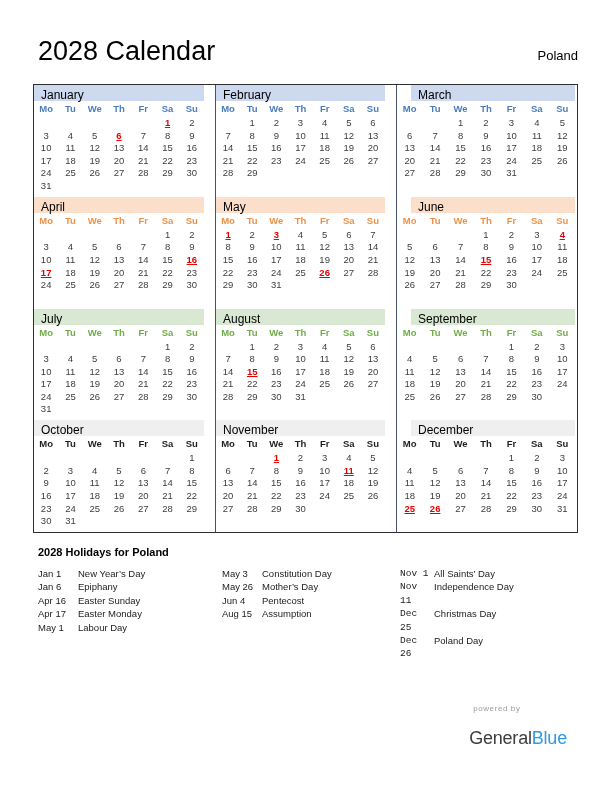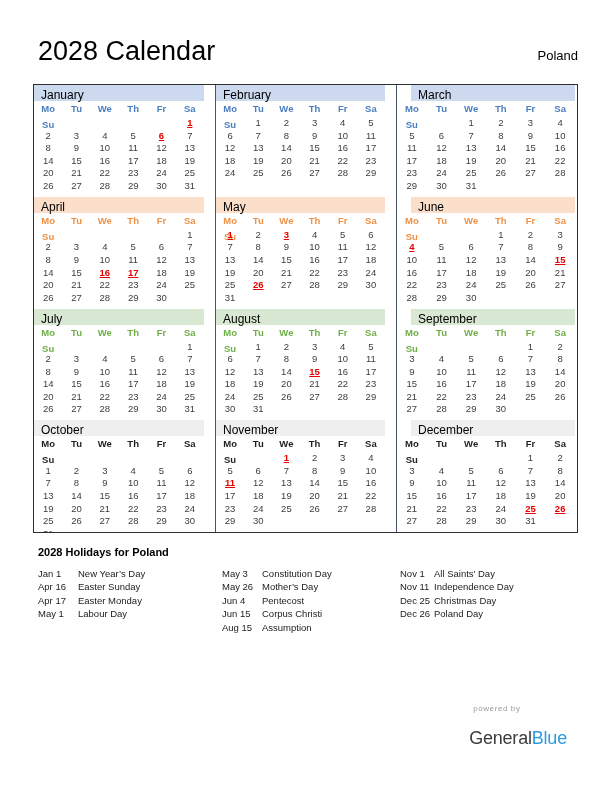--- a/index.html
+++ b/index.html
@@ -23,21 +23,21 @@
   .month { border-left:1px solid #44546a; min-width:0; overflow:hidden; }
   .month:first-child { border-left:none; }
 
   .band {
     height:16px; line-height:20px; padding-left:7px; margin-right:11px;
     background:var(--band,#eee); font-size:12px; color:#000;
     white-space:nowrap;
   }
   .month:last-child .band { margin-right:2px;margin-left:14px; }
 
-  .dgrid { display:grid; grid-template-columns:repeat(6,1fr); margin-right:11px; }
+  .dgrid { display:grid; grid-template-columns:repeat(7,1fr); margin-right:11px; }
   .month:last-child .dgrid { margin-right:2px; }
 
   .daynames { height:16px; }
   .dn {
     text-align:center; font-weight:700; font-size:9.5px; line-height:16px;
     color:var(--dayc,#333);
   }
   .date {
     text-align:center; font-size:9.5px; line-height:12.6px; height:12.6px;
     color:#3d3d3d;
@@ -48,21 +48,21 @@
   }
 
   .holidays { position:absolute; left:38px; right:34px; top:546px; }
   .holidays-title { font-size:11px; font-weight:700; margin:0 0 9px 0; }
   .holiday-cols { display:flex; align-items:flex-start; }
   .hcol { width:184px; flex:none; }
   .hcol:nth-child(2) { width:178px; }
   .hcol:nth-child(3) { width:auto; }
   .hrow { display:flex; font-size:9.5px; line-height:13.4px; color:#222; }
   .hdate { width:40px; flex:none; }
-  .hcol:nth-child(3) .hdate { width:34px; }
+  .hcol:nth-child(3) .hdate { width:34px;font-family:Liberation Mono, monospace; }
 
   .footer { position:absolute; right:45px; bottom:43px; }
   .powered { font-size:8px; color:#9b9b9b; letter-spacing:0.6px; padding-left:4px; margin-bottom:15px; }
   .brand { font-size:18px; color:#3c3c3c; }
   .brand span { letter-spacing:-0.2px; }
 </style>
 </head>
 <body>
 
 <div class="header">
@@ -692,20 +692,24 @@
 
 <div class="holidays">
   <div class="holidays-title">2028 Holidays for Poland</div>
   <div class="holiday-cols" id="holiday-cols">
       <div class="hcol">
         <div class="hrow">
           <div class="hdate">Jan 1</div>
           <div class="hname">New Year’s Day</div>
         </div>
         <div class="hrow">
+          <div class="hdate">Jan 6</div>
+          <div class="hname">Epiphany</div>
+        </div>
+        <div class="hrow">
           <div class="hdate">Apr 16</div>
           <div class="hname">Easter Sunday</div>
         </div>
         <div class="hrow">
           <div class="hdate">Apr 17</div>
           <div class="hname">Easter Monday</div>
         </div>
         <div class="hrow">
           <div class="hdate">May 1</div>
           <div class="hname">Labour Day</div>
@@ -716,24 +720,20 @@
           <div class="hdate">May 3</div>
           <div class="hname">Constitution Day</div>
         </div>
         <div class="hrow">
           <div class="hdate">May 26</div>
           <div class="hname">Mother’s Day</div>
         </div>
         <div class="hrow">
           <div class="hdate">Jun 4</div>
           <div class="hname">Pentecost</div>
-        </div>
-        <div class="hrow">
-          <div class="hdate">Jun 15</div>
-          <div class="hname">Corpus Christi</div>
         </div>
         <div class="hrow">
           <div class="hdate">Aug 15</div>
           <div class="hname">Assumption</div>
         </div>
       </div>
       <div class="hcol">
         <div class="hrow">
           <div class="hdate">Nov 1</div>
           <div class="hname">All Saints’ Day</div>

